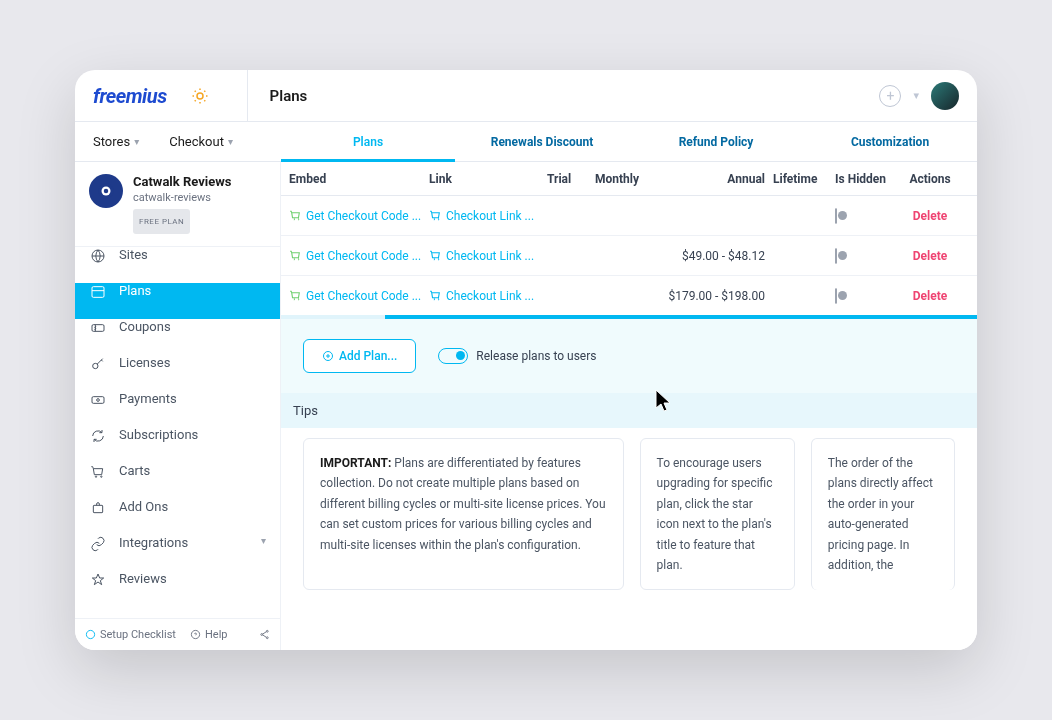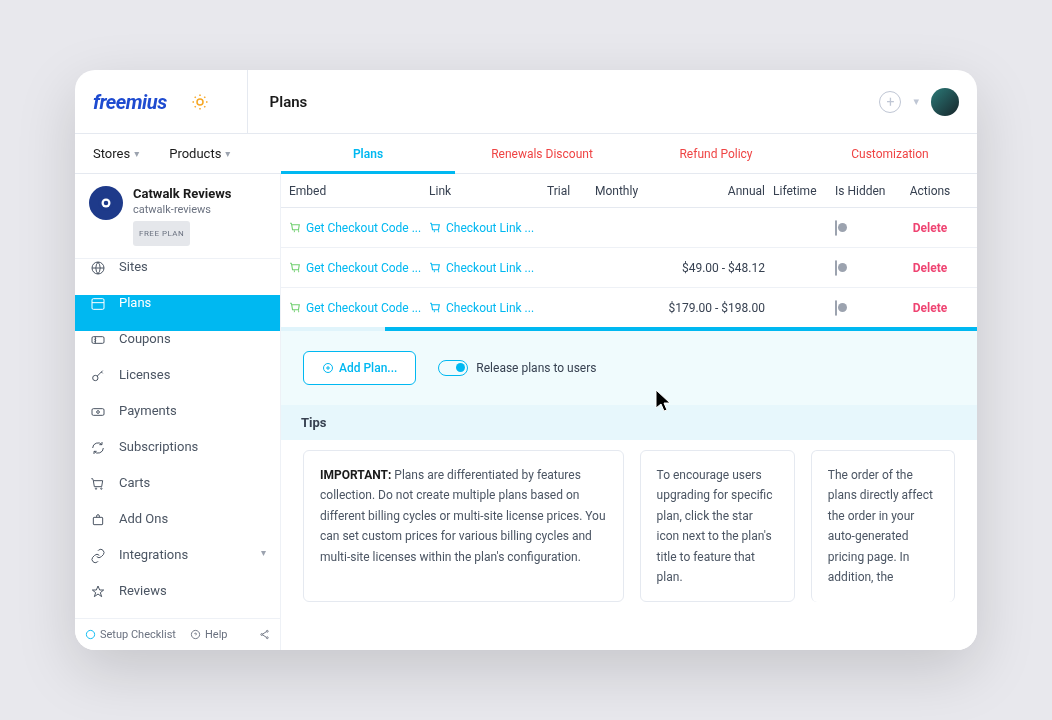--- a/index.html
+++ b/index.html
@@ -1,34 +1,34 @@
 <!DOCTYPE html>
 <html><head>
 <meta charset="utf-8">
 <style>
 * { margin: 0; padding: 0; box-sizing: border-box; font-family: -apple-system, BlinkMacSystemFont, "Segoe UI", Roboto, sans-serif; }
 body { background: #e8e8ed; width: 1052px; height: 720px; overflow: hidden; position: relative; }
 .app-window { position: absolute; top: 70px; left: 75px; width: 902px; height: 580px; background: #fff; border-radius: 20px; box-shadow: 0 20px 60px rgba(0,0,0,0.15); overflow: hidden; display: flex; flex-direction: column; }
 
 
-.header { height: 64px; display: flex; align-items: center; border-bottom: 1px solid #e5e9f0; padding: 0 18px; }
+.header { height: 52px; display: flex; align-items: center; border-bottom: 1px solid #e5e9f0; padding: 0 18px; }
 .logo { font-size: 20px; font-weight: 700; font-style: italic; color: #1e4bd0; letter-spacing: -0.5px; }
 .sun-icon { margin-left: 24px; color: #f5a623; font-size: 18px; cursor: pointer; }
 .header-title { margin-left: 38px; font-size: 15px; font-weight: 600; color: #1a1a1a; border-left: 1px solid #e5e9f0; padding-left: 22px; height: 100%; display: flex; align-items: center; }
 .header-right { margin-left: auto; display: flex; align-items: center; gap: 12px; }
 .plus-circle { width: 22px; height: 22px; border: 1.5px solid #bfc6d4; border-radius: 50%; display: flex; align-items: center; justify-content: center; color: #bfc6d4; font-size: 14px; cursor: pointer; }
 .chevron-down { color: #bfc6d4; font-size: 11px; cursor: pointer; }
 .avatar { width: 28px; height: 28px; border-radius: 50%; background: linear-gradient(135deg, #2b7a78, #17252a); cursor: pointer; }
 
 
 .topnav { height: 40px; display: flex; align-items: center; border-bottom: 1px solid #e5e9f0; }
 .topnav-left { width: 206px; display: flex; padding-left: 18px; gap: 30px; }
 .topnav-left-item { font-size: 13px; color: #1a1a1a; cursor: pointer; display: flex; align-items: center; gap: 4px; }
 .tabs { flex: 1; display: flex; }
-.tab { flex: 1; text-align: center; font-size: 12px; color: #ef4444; cursor: pointer; height: 40px; line-height: 40px; font-weight: 400; }
+.tab { flex: 1; text-align: center; font-size: 12px; color: #0369a1; cursor: pointer; height: 40px; line-height: 40px; font-weight: 700; }
 .tab.active { color: #00b8f1; border-bottom: 3px solid #00b8f1; font-weight: 600; }
 
 
 .body { flex: 1; display: flex; overflow: hidden; }
 
 
 .sidebar { width: 206px; background: #fff; border-right: 1px solid #eef1f6; display: flex; flex-direction: column; }
 .product-block { padding: 12px 14px; display: flex; gap: 10px; border-bottom: 1px solid #eef1f6; }
 .product-avatar { width: 34px; height: 34px; border-radius: 50%; background: #1e3a8a; display: flex; align-items: center; justify-content: center; color: #fff; font-size: 16px; flex-shrink: 0; }
 .product-info { display: flex; flex-direction: column; gap: 2px; }
@@ -39,21 +39,21 @@
 .nav-item { height: 36px; display: flex; align-items: flex-start; padding: 0 14px; gap: 12px; font-size: 13px; color: #4b5563; cursor: pointer; }
 .nav-item.active { background: #00b8f1; color: #fff; }
 .nav-item .chev { margin-left: auto; color: #9ca3af; font-size: 10px; }
 .nav-icon { width: 18px; height: 18px; display: inline-flex; align-items: center; justify-content: center; color: inherit; }
 .sidebar-footer { border-top: 1px solid #eef1f6; height: 32px; display: flex; align-items: center; padding: 0 10px; gap: 14px; font-size: 11px; color: #6b7280; }
 .sidebar-footer .sf-item { display: flex; align-items: center; gap: 4px; cursor: pointer; }
 
 
 .main { flex: 1; overflow-y: auto; overflow-x: hidden; background: #fff; position: relative; }
 
-.table-head { display: flex; height: 34px; align-items: center; font-size: 12px; font-weight: 400; color: #374151; border-bottom: 1px solid #e5e9f0; }
+.table-head { display: flex; height: 34px; align-items: center; font-size: 12px; font-weight: 700; color: #374151; border-bottom: 1px solid #e5e9f0; }
 .col-embed { width: 148px; padding-left: 8px; }
 .col-link { width: 118px; }
 .col-trial { width: 48px; }
 .col-monthly { width: 70px; }
 .col-annual { width: 108px; text-align: right; padding-right: 8px; }
 .col-lifetime { width: 62px; }
 .col-hidden { width: 66px; }
 .col-actions { width: 58px; text-align: center; }
 
 .table-row { display: flex; height: 40px; align-items: center; font-size: 12px; border-bottom: 1px solid #eef1f6; }
@@ -67,21 +67,21 @@
 .delete-link { color: #ef4472; cursor: pointer; font-weight: 700; }
 
 .progress-bar { height: 4px; background: #e0f4fb; margin-top: -1px; }
 .progress-fill { height: 100%; background: #00b8f1; width: 85%; margin-left: 15%; }
 
 .actions-row { background: #f0fbfd; padding: 20px 22px; display: flex; align-items: center; gap: 22px; }
 .btn-add { border: 1.5px solid #00b8f1; background: #fff; color: #00b8f1; padding: 9px 18px; border-radius: 6px; font-size: 12px; font-weight: 500; cursor: pointer; display: flex; align-items: center; gap: 5px; }
 .release-wrap { display: flex; align-items: center; gap: 8px; }
 .release-text { font-size: 12px; color: #374151; }
 
-.tips-header { background: #e7f7fc; padding: 10px 20px; font-size: 13px; font-weight: 700; color: #374151; }
+.tips-header { background: #e7f7fc; padding: 10px 12px; font-size: 13px; font-weight: 400; color: #374151; }
 .tips-body { padding: 10px 22px; display: flex; gap: 16px; }
 .tip-box { border: 1px solid #e5e9f0; border-radius: 6px; padding: 14px 16px; font-size: 12px; line-height: 1.7; color: #4b5563; }
 .tip-box b { color: #1a1a1a; font-weight: 700; }
 
 .cursor-arrow { position: absolute; top: 388px; left: 654px; pointer-events: none; z-index: 100; }
 
 svg { display: block; }
 </style>
 </head>
 <body>
@@ -104,21 +104,21 @@
     </div>
   </div>
 
   <div class="topnav">
     <div class="topnav-left">
       <span class="topnav-left-item">
           <span>Stores</span> 
           <span style="font-size:10px;color:#9ca3af;">▾</span>
         </span>
       <span class="topnav-left-item">
-          <span>Products</span> 
+          <span>Checkout</span> 
           <span style="font-size:10px;color:#9ca3af;">▾</span>
         </span>
     </div>
     <div class="tabs">
       <div class="tab active">Plans</div>
       <div class="tab">Renewals Discount</div>
       <div class="tab">Refund Policy</div>
       <div class="tab">Customization</div>
     </div>
   </div>

